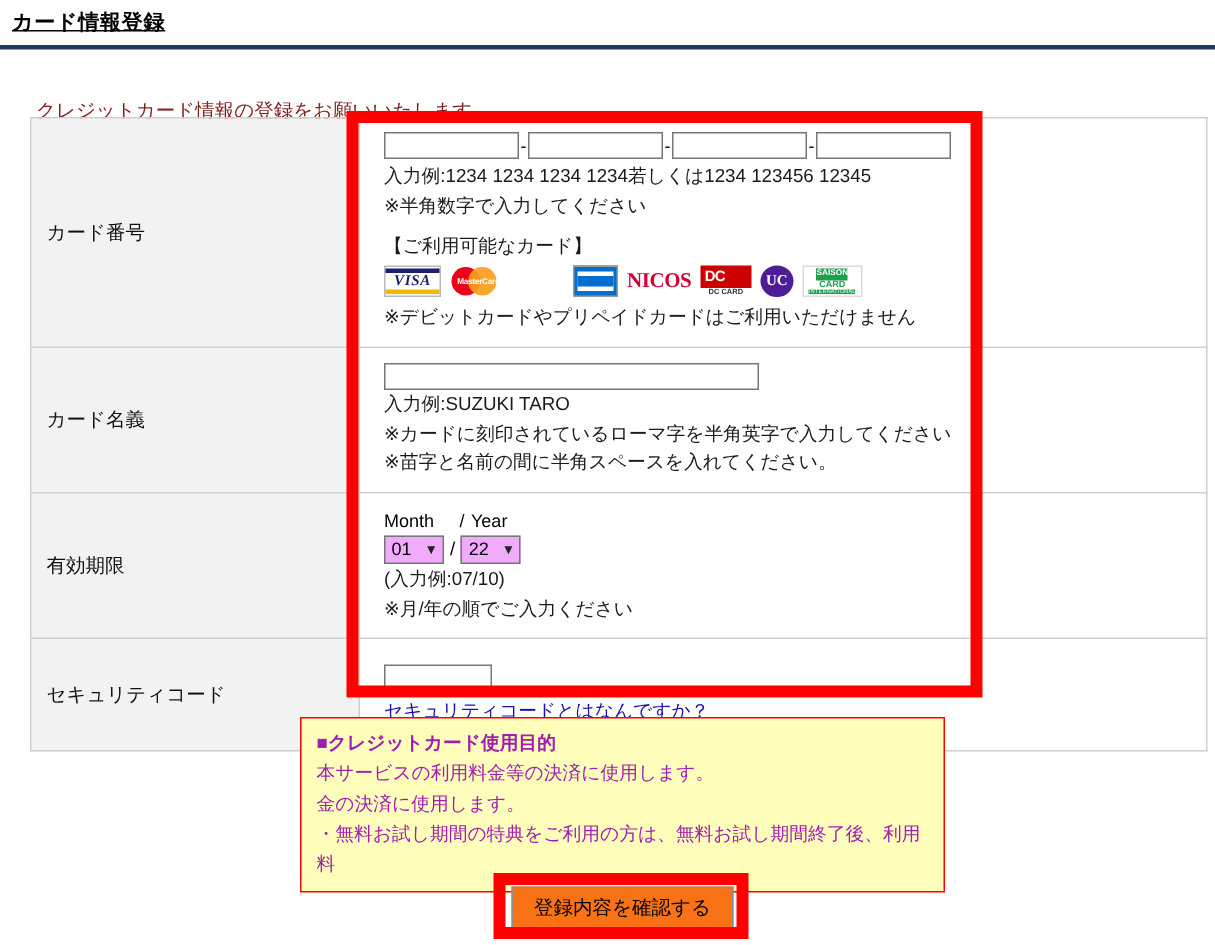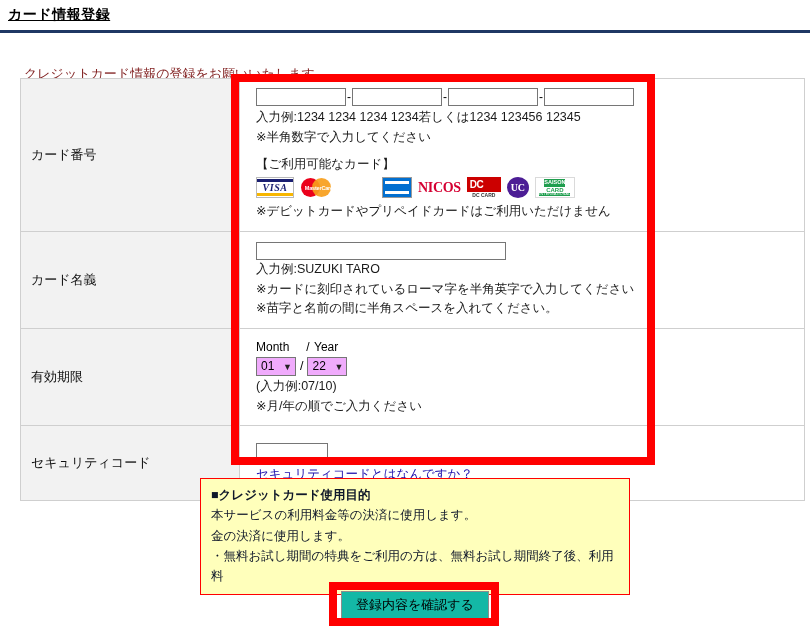--- a/index.html
+++ b/index.html
@@ -282,32 +282,32 @@
     position: absolute;
     left: 200px;
     top: 478px;
     width: 430px;
     box-sizing: border-box;
     background: #ffffbb;
     border: 1px solid #ff0000;
     padding: 6px 10px 8px 10px;
     font-size: 12.5px;
     line-height: 1.62;
-    color: #0f172a;
+    color: #a21caf;
   }
   .notice .n-title { font-weight: bold; }
 
   
   .submit-wrap {
     position: absolute;
     left: 341px;
     top: 591px;
   }
   .submit-btn {
-    background: #14b8a6;
+    background: #f97316;
     border: 1px solid #8d8d8d;
     padding: 4px 14px;
     font-family: inherit;
     font-size: 13px;
     color: #000;
     cursor: pointer;
   }
 </style>
 </head>
 <body>

